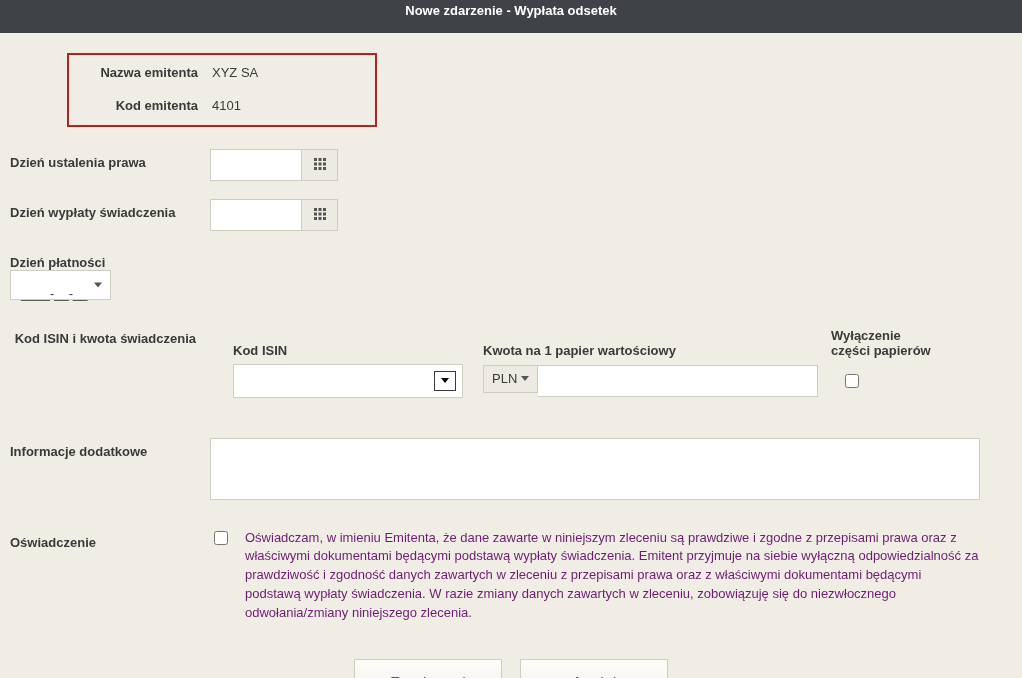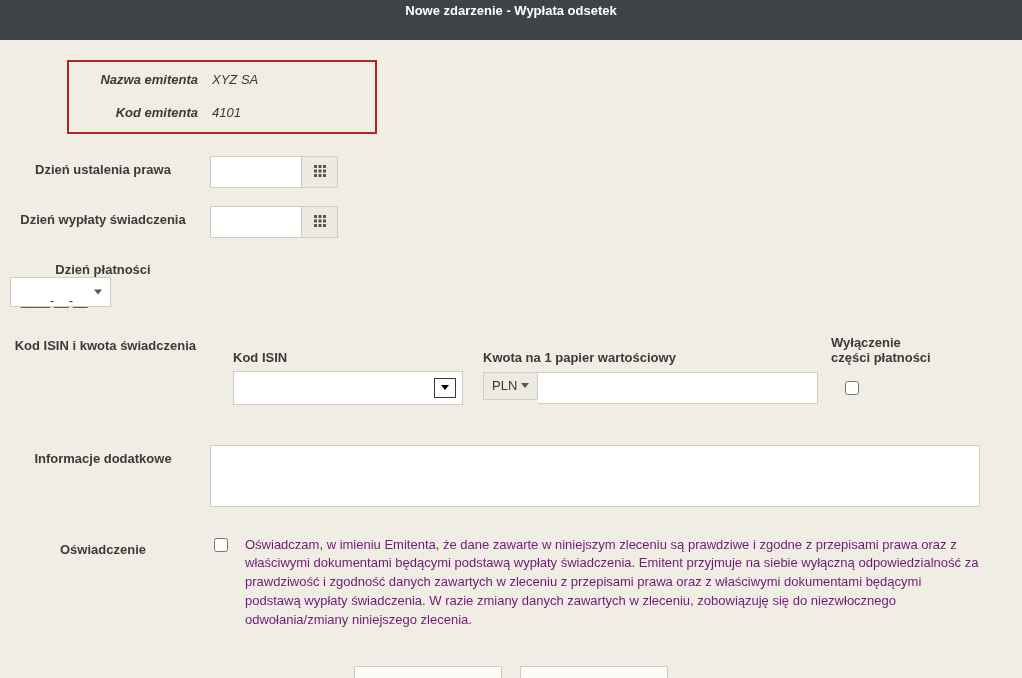--- a/index.html
+++ b/index.html
@@ -8,57 +8,56 @@
     font-family: Arial, Helvetica, sans-serif;
     font-size: 13px;
     background: #f0ede4;
     color: #3a3a3a;
     width: 1022px;
   }
   .header-bar {
     background: #3f4347;
     color: #ffffff;
     font-weight: bold;
-    height: 40px;
+    height: 33px;
     line-height: 22px;
     text-align: center;
     font-size: 13px;
   }
   .form-body {
     padding: 20px 10px 30px 10px;
   }
   .row {
     display: flex;
     align-items: flex-start;
     margin-bottom: 18px;
   }
   .label-col {
     width: 200px;
-    text-align: center;
+    text-align: left;
     padding-right: 14px;
     font-weight: bold;
     color: #3a3a3a;
     padding-top: 6px;
   }
   .value-col {
     flex: 1;
     padding-top: 6px;
   }
   .highlight-box {
     border: 2px solid #b42322;
     width: 310px;
     margin-left: 57px;
     padding: 10px 0 12px 0;
     margin-bottom: 22px;
   }
   .highlight-row {
     display: flex;
     align-items: flex-start;
     margin-bottom: 18px;
-    font-style: italic;
   }
   .highlight-row:last-child { margin-bottom: 0; }
   .highlight-label {
     width: 143px;
     text-align: right;
     padding-right: 14px;
     font-weight: bold;
   }
   .highlight-value {
     flex: 1;
@@ -309,21 +308,21 @@
     </div>
   </div>
 
   <div class="section-head-row">
     <div class="section-head-label">Kod ISIN i kwota świadczenia</div>
   </div>
   <div class="isin-headers" style="margin-top:-18px;">
     <div class="isin-col1">Kod ISIN</div>
     <div class="isin-col2">Kwota na 1 papier wartościowy</div>
     <div class="isin-col3" style="white-space:pre-line;">Wyłączenie
-części płatności</div>
+części papierów</div>
   </div>
 
   <div class="isin-row" style="margin-bottom:40px;">
     <div class="isin-col1">
       <div class="combo">
         <input value="" style="">
         <div class="combo-btn">
           <span class="caret" style="border-top-color:#000;"></span>
         </div>
       </div>

